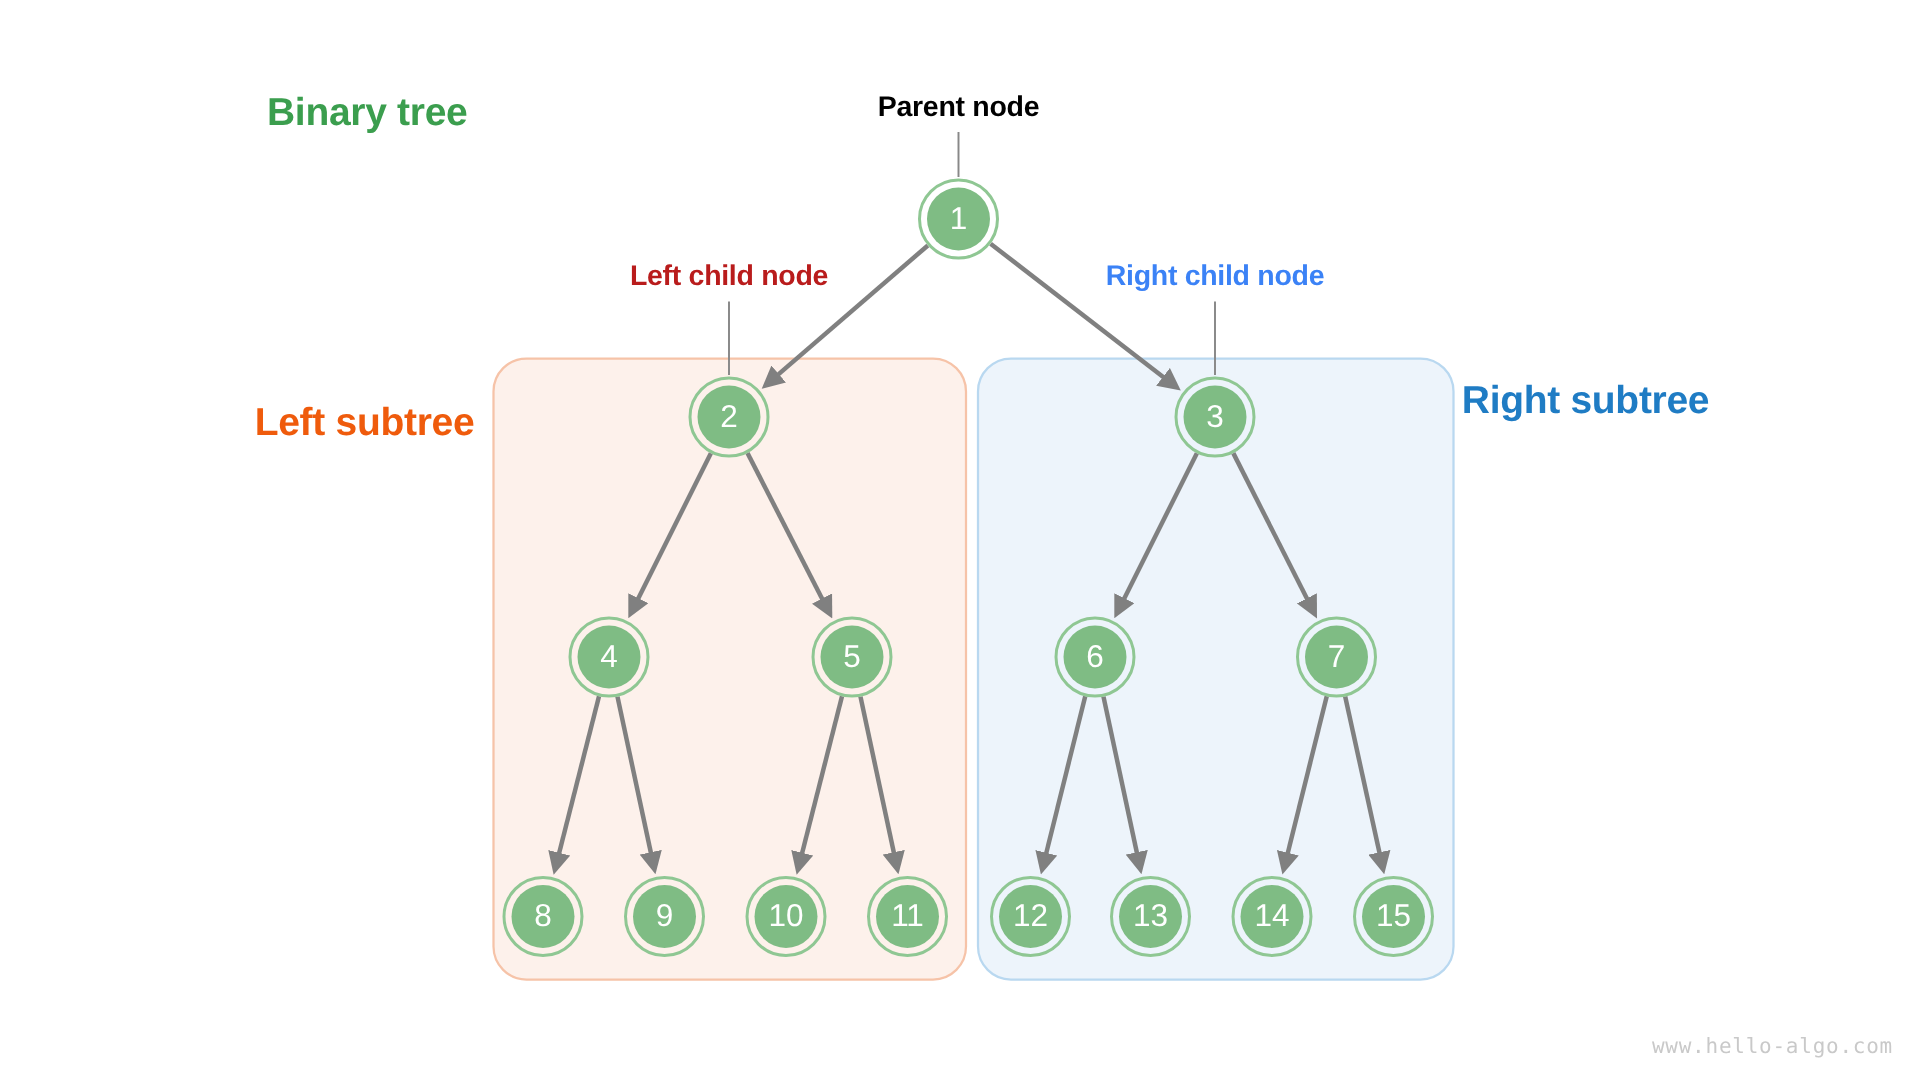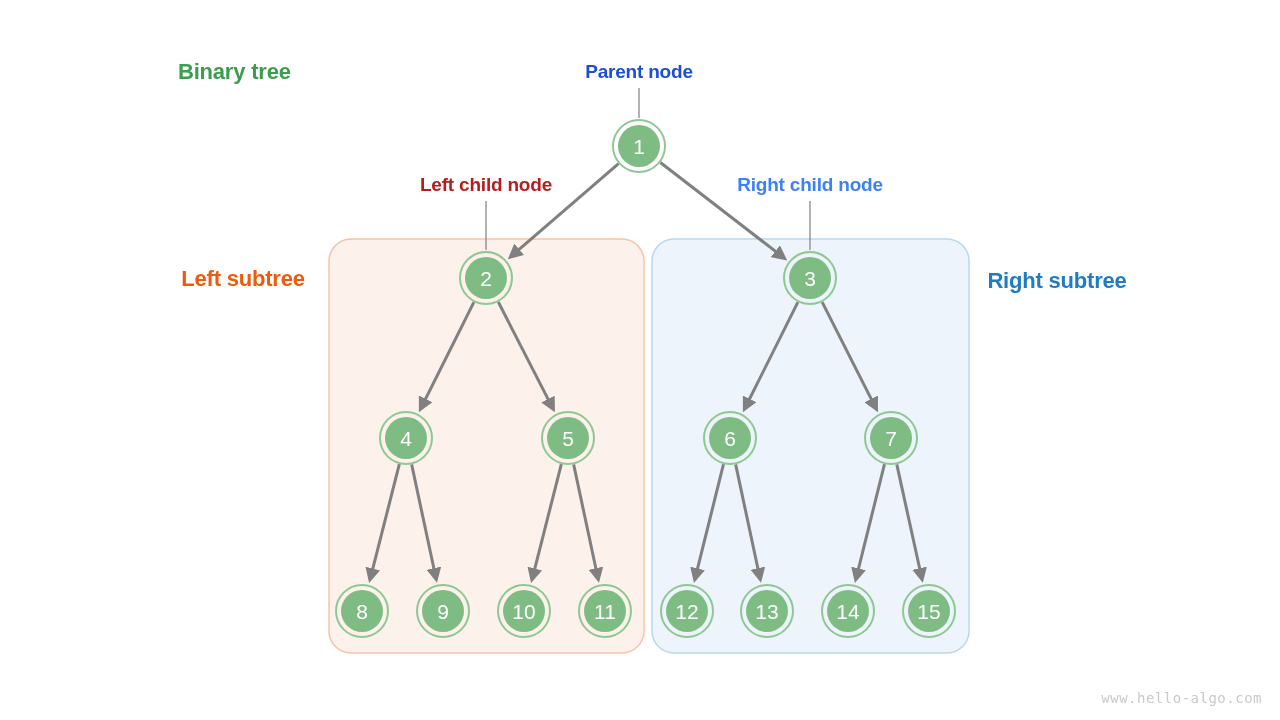--- a/index.html
+++ b/index.html
@@ -24,21 +24,21 @@
     width: 1280px;
     height: 720px;
   }
   .label {
     position: absolute;
     font-weight: bold;
     white-space: nowrap;
     letter-spacing: -0.2px;
   }
   .label-title {
-    font-size: 22px;
+    font-size: 26px;
   }
   .label-anno {
     font-size: 19px;
     color: #333333;
   }
   .watermark {
     position: absolute;
     right: 18px;
     bottom: 14px;
     font-family: "DejaVu Sans Mono", "Liberation Mono", monospace;
@@ -164,23 +164,23 @@
           <circle cx="929" cy="611" r="26" fill="none" stroke="#8FC793" stroke-width="2"></circle>
           <circle cx="929" cy="611" r="21" fill="#7FBC84"></circle>
           <text x="929" y="611" text-anchor="middle" dominant-baseline="central" class="node-text" fill="#ffffff">15</text>
         </g>
       </g>
   </svg>
 
   <div class="label label-title" style="left: 178px; top: 59px; color: rgb(59, 158, 78);">Binary tree</div>
 
   <div id="annotation-labels">
-      <div class="label label-anno" style="color: #1d4ed8; left: 639px; top: 61px; transform: translateX(-50%);">Parent node</div>
+      <div class="label label-anno" style="color: #000000; left: 639px; top: 61px; transform: translateX(-50%);">Parent node</div>
       <div class="label label-anno" style="color: #b91c1c; left: 486px; top: 174px; transform: translateX(-50%);">Left child node</div>
       <div class="label label-anno" style="color: #3b82f6; left: 810px; top: 174px; transform: translateX(-50%);">Right child node</div>
     </div>
   <div id="subtree-labels">
       <div class="label label-title" style="color: rgb(239, 91, 12); left: 243px; top: 266px; transform: translateX(-50%);">Left subtree</div>
-      <div class="label label-title" style="color: rgb(31, 124, 196); left: 1057px; top: 268px; transform: translateX(-50%);">Right subtree</div>
+      <div class="label label-title" style="color: rgb(31, 124, 196); left: 1057px; top: 251px; transform: translateX(-50%);">Right subtree</div>
     </div>
 
   <div class="watermark">www.hello-algo.com</div>
 </div>
 
 </body></html>

